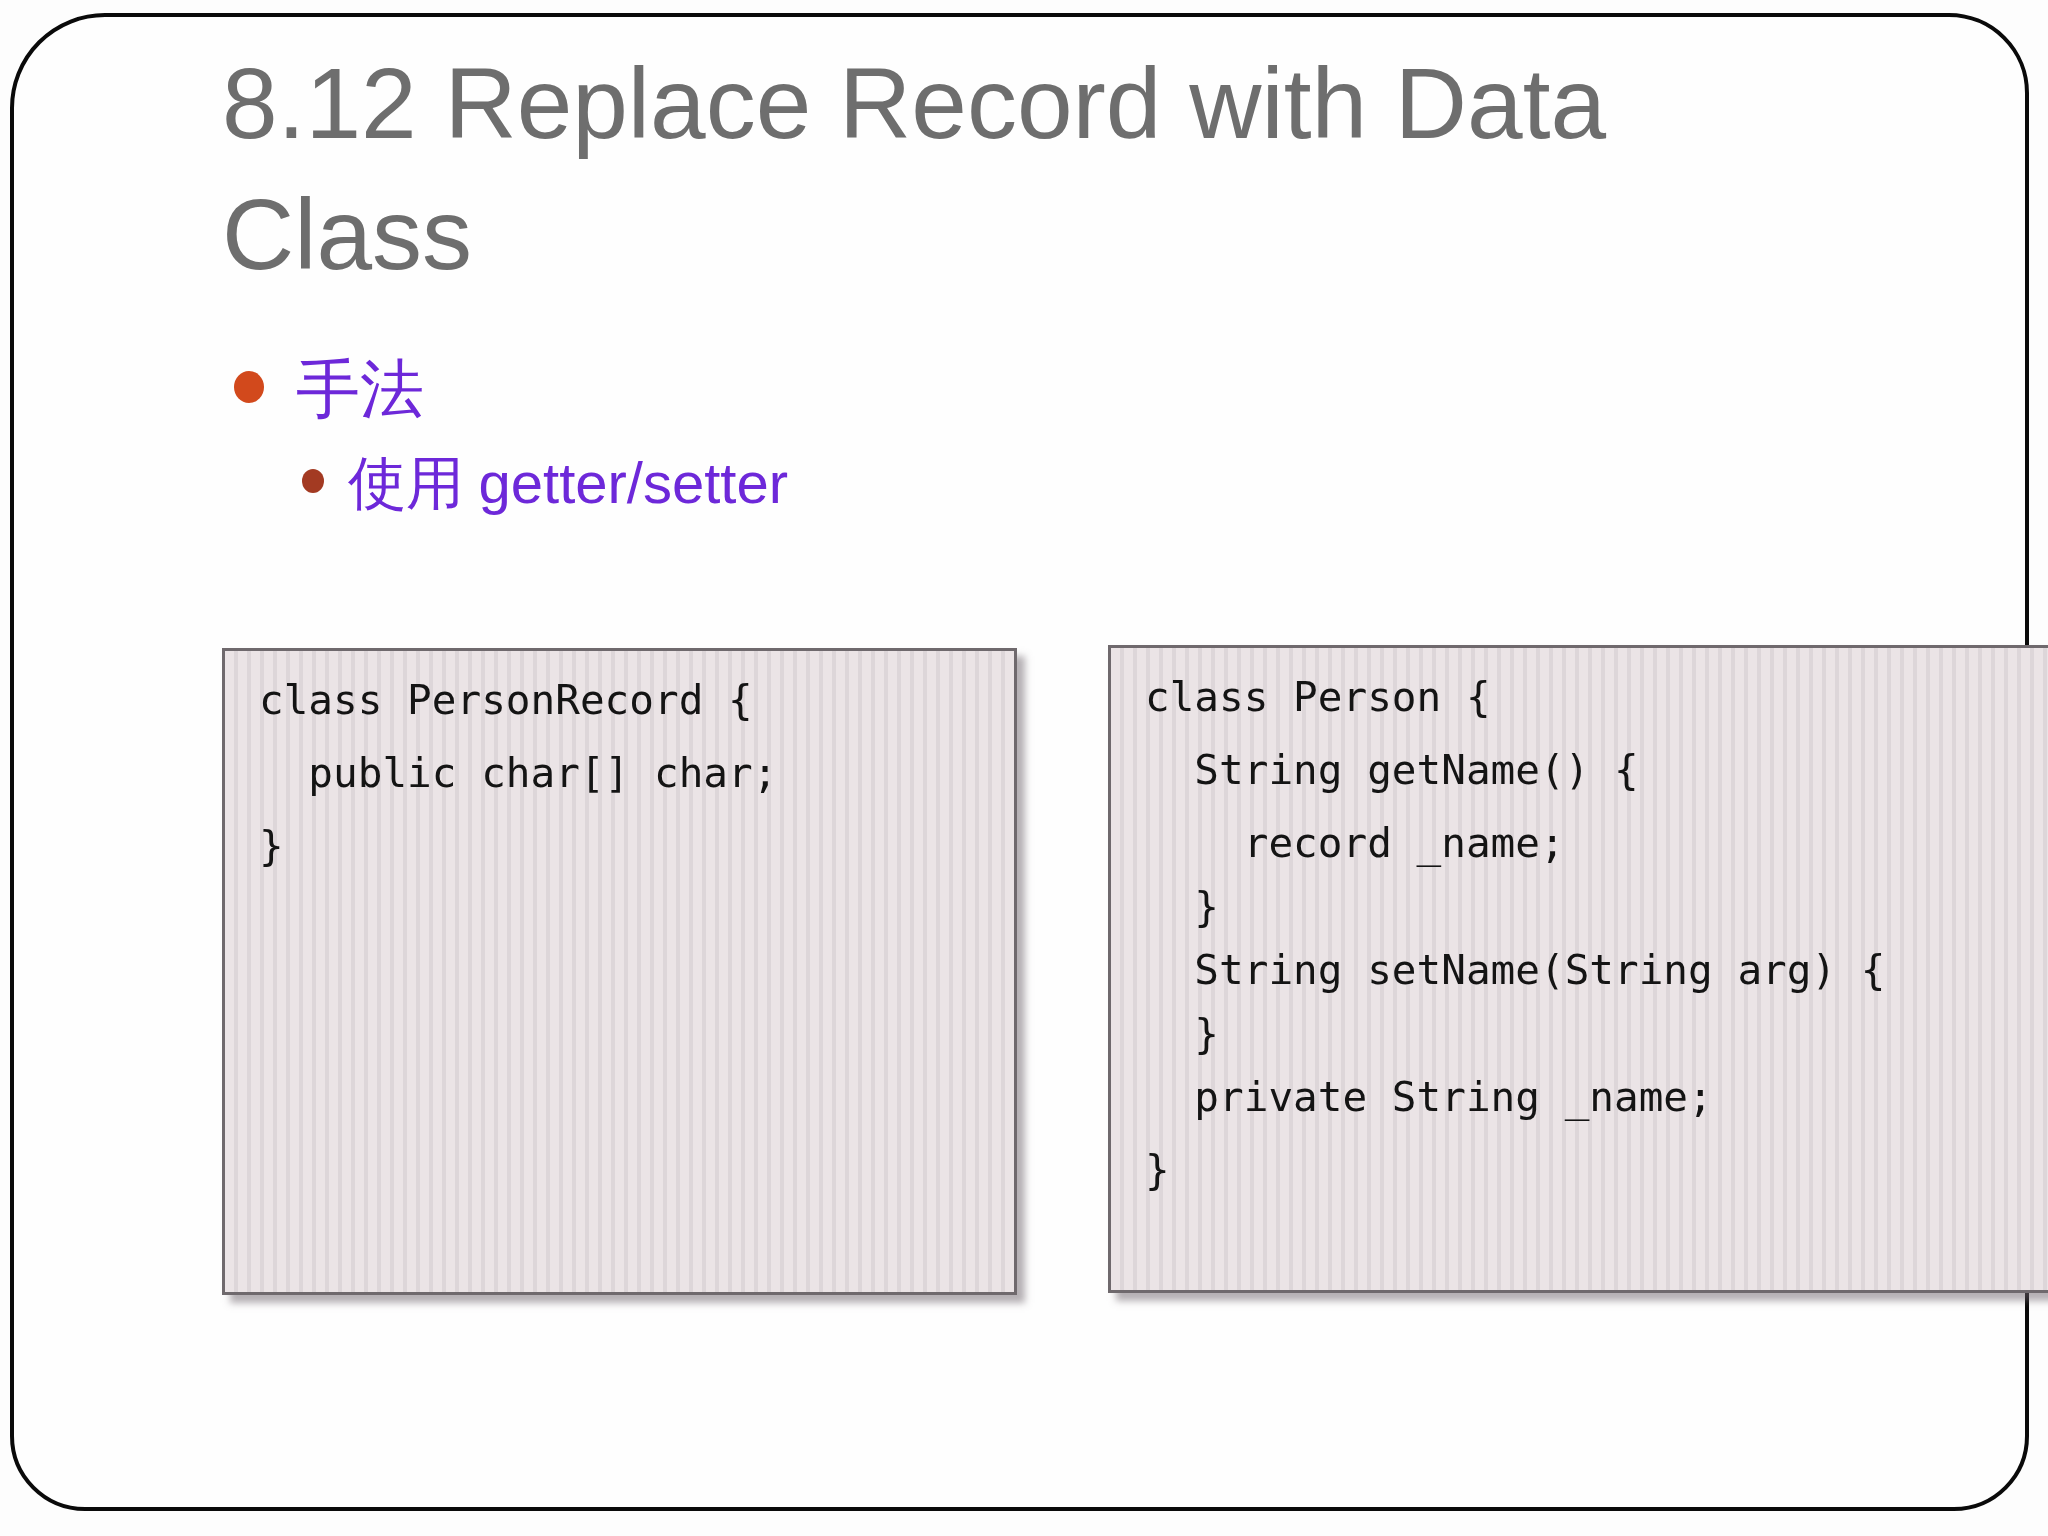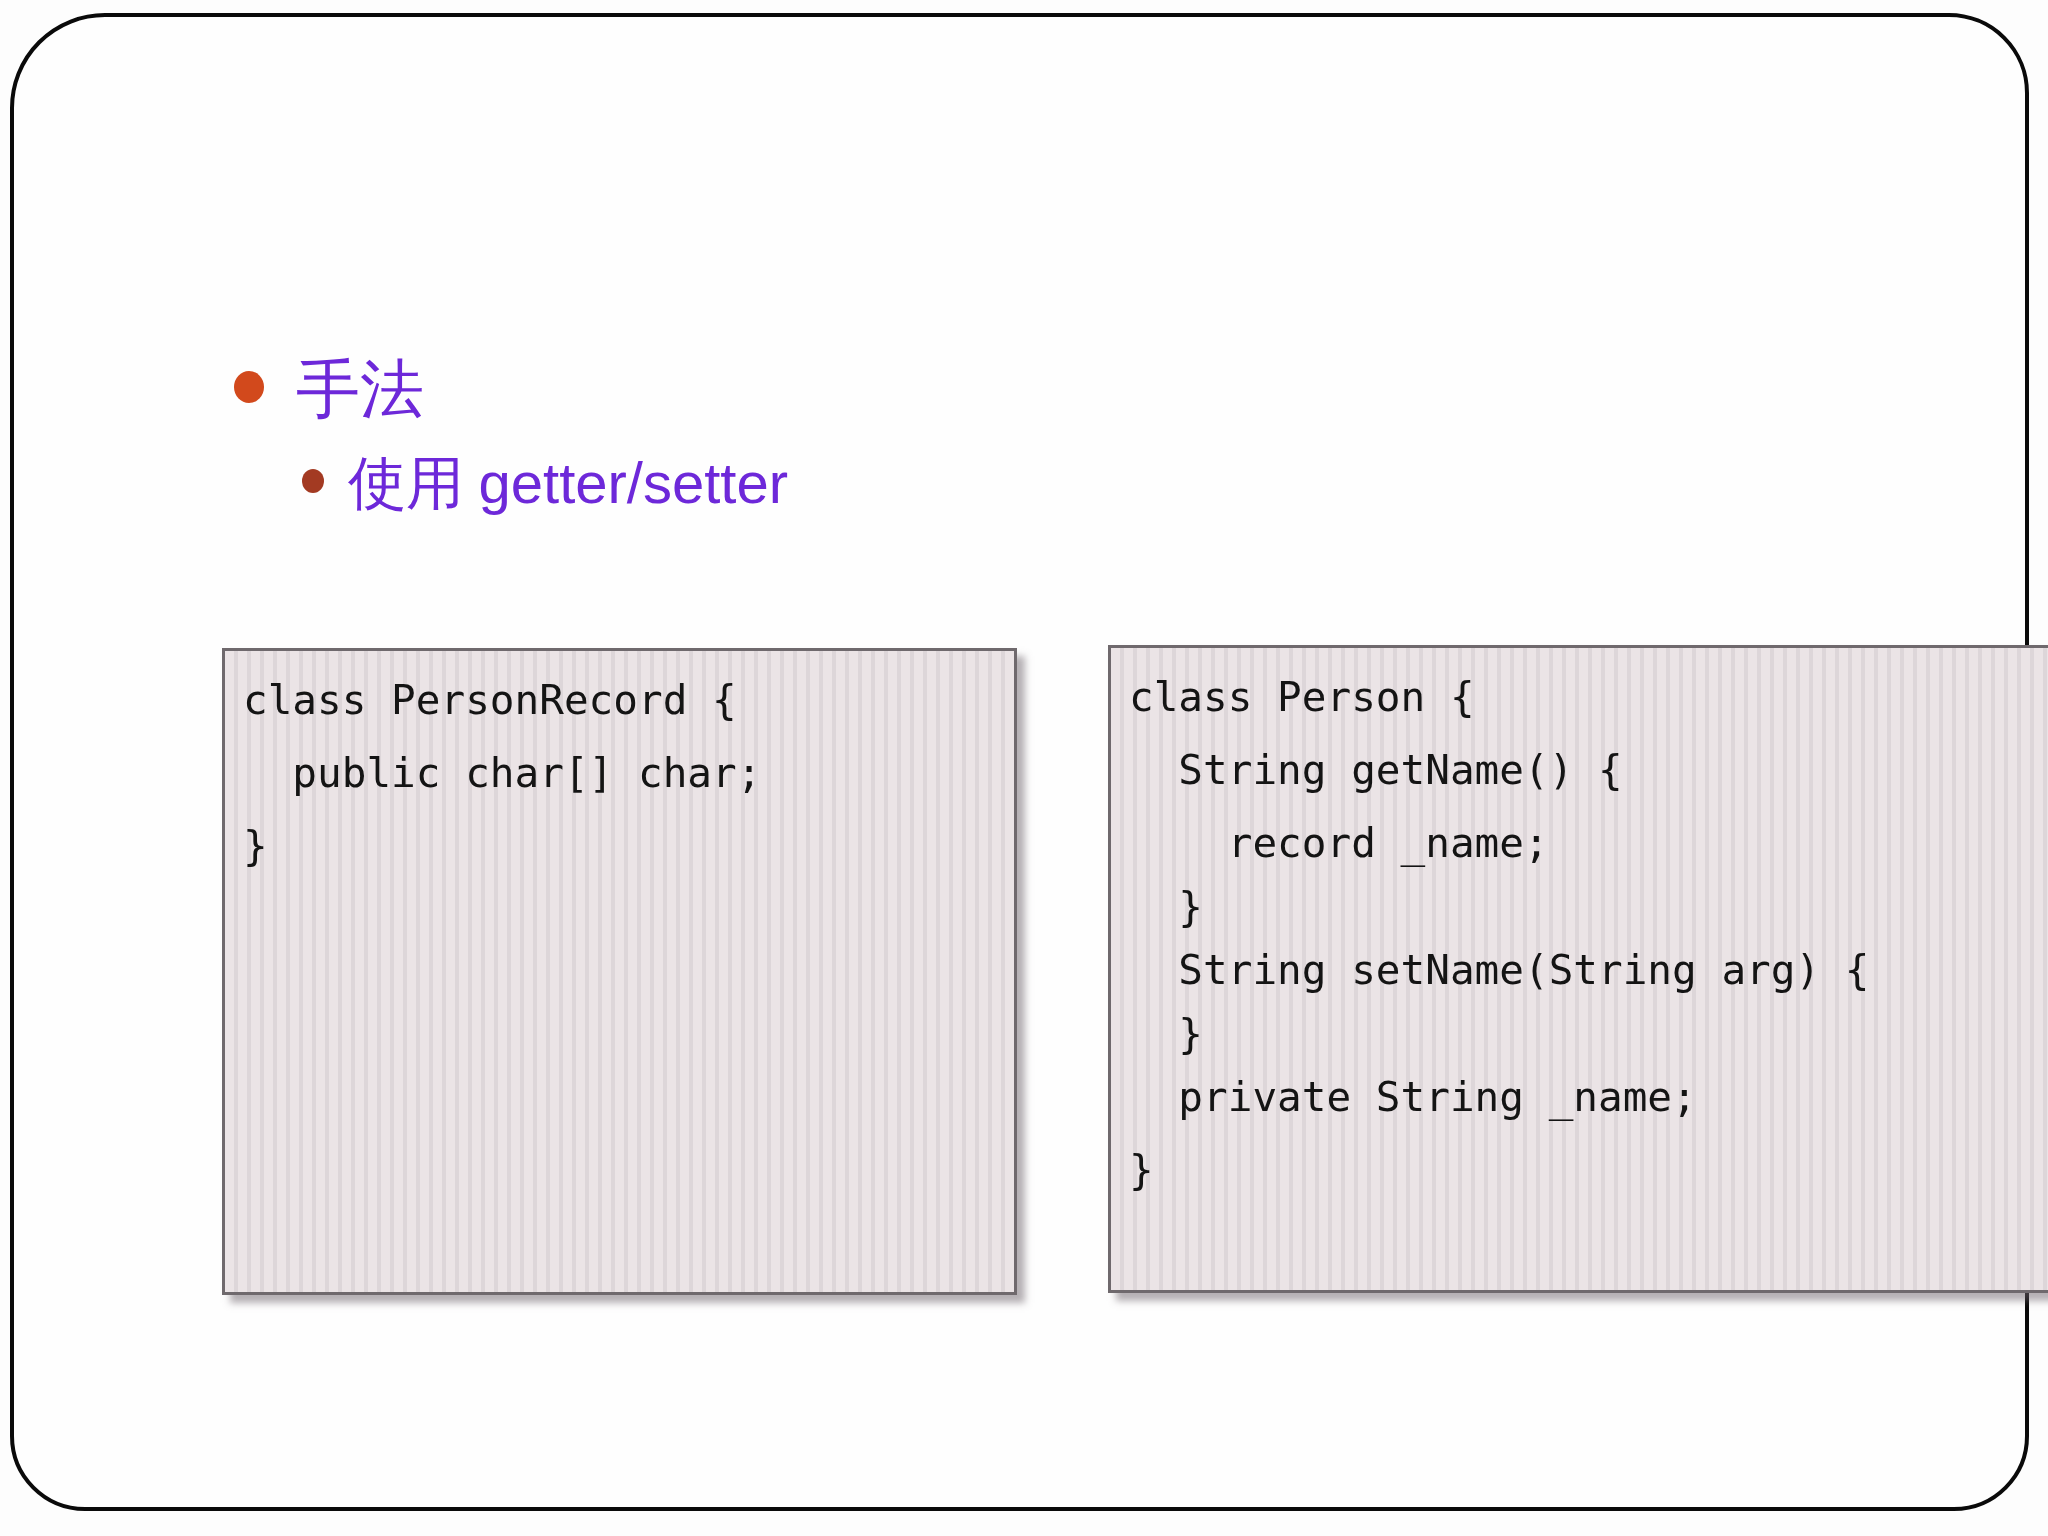--- a/index.html
+++ b/index.html
@@ -47,21 +47,21 @@
   .code-box {
     position: absolute;
     box-sizing: border-box;
     border: 3px solid #6f696d;
     background: repeating-linear-gradient(
       90deg,
       #ebe4e6 0px, #ebe4e6 9px,
       #ddd6d9 9px, #ddd6d9 13px
     );
     box-shadow: 8px 8px 7px rgba(110, 100, 108, 0.5);
-    padding: 13px 18px;
+    padding: 13px 34px;
     overflow: hidden;
   }
   .code-box.left  { left: 222px;  top: 648px; width: 795px; height: 647px; }
   .code-box.right { left: 1108px; top: 645px; width: 959px; height: 648px; }
 
   .code-line {
     font-family: "DejaVu Sans Mono", "Liberation Mono", monospace;
     font-size: 41px;
     line-height: 73px;
     height: 73px;
@@ -69,20 +69,21 @@
     white-space: pre;
   }
   .code-line.tight { line-height: 54px; height: 54px; }
 </style>
 </head>
 <body>
 
 <div class="stage">
   <div class="frame"></div>
 
+  <div class="title" style="color: rgb(110, 110, 110);">8.12 Replace Record with Data Class</div>
 
   <div class="bullets">
       <div class="bullet level1">
         <span class="marker" style="background: rgb(210, 73, 28);"></span>
         <span><span class="seg-cjk">手法</span></span>
       </div>
       <div class="bullet level2">
         <span class="marker" style="background: rgb(163, 58, 34);"></span>
         <span><span class="seg-cjk">使用 </span><span class="seg-latin">getter/setter</span></span>
       </div>

